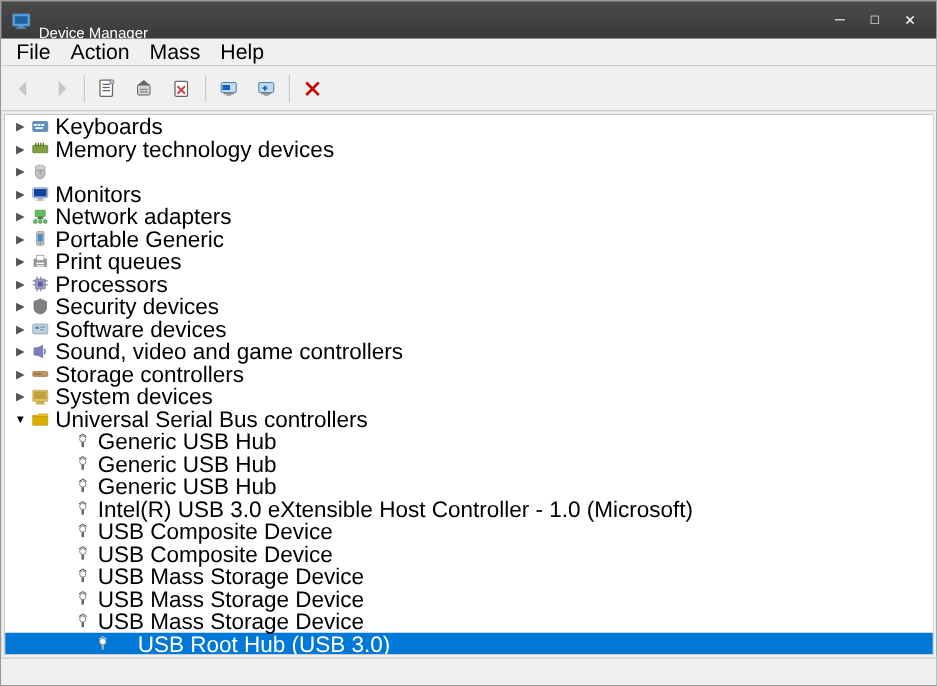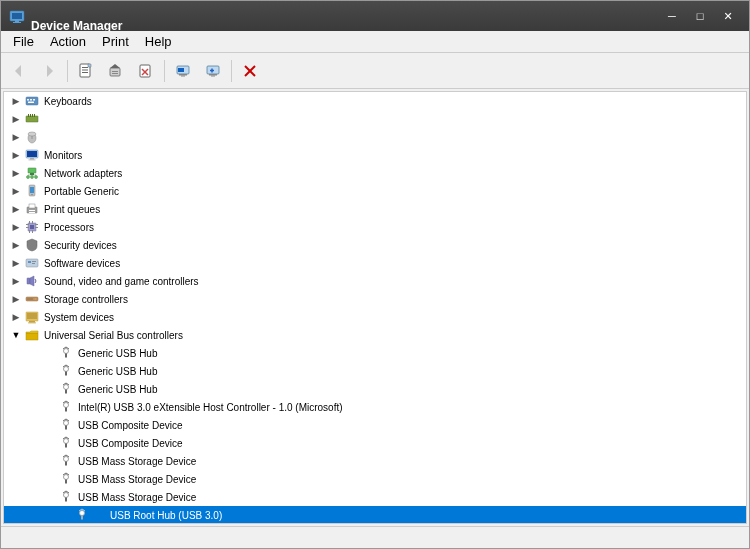--- a/index.html
+++ b/index.html
@@ -29,21 +29,21 @@
       justify-content: space-between;
       user-select: none;
     }
     .title-bar-left {
       display: flex;
       align-items: center;
       gap: 6px;
     }
     .title-bar-title {
       font-size: 12px;
-      font-weight: bold;
+      font-weight: normal;
       margin-top: 20px;
     }
     .title-bar-controls {
       display: flex;
       align-items: center;
       gap: 2px;
     }
     .title-btn {
       width: 26px;
       height: 20px;
@@ -59,21 +59,21 @@
     .menu-bar {
       background: #f0f0f0;
       height: 22px;
       display: flex;
       align-items: center;
       padding: 0 4px;
       border-bottom: 1px solid #ccc;
     }
     .menu-item {
       padding: 2px 8px;
-      font-size: 13px;
+      font-size: 17px;
       cursor: pointer;
       height: 100%;
       display: flex;
       align-items: center;
     }
     .toolbar {
       background: #f0f0f0;
       height: 36px;
       display: flex;
       align-items: center;
@@ -140,21 +140,21 @@
       width: 16px;
       height: 16px;
       margin-right: 4px;
       display: flex;
       align-items: center;
       justify-content: center;
       font-size: 12px;
       flex-shrink: 0;
     }
     .item-text {
-      font-size: 10px;
+      font-size: 18px;
       color: #000;
     }
     .indent-1 { padding-left: 4px; }
     .indent-2 { padding-left: 22px; }
     .status-bar {
       height: 22px;
       background: #f0f0f0;
       border-top: 1px solid #ccc;
       display: flex;
       align-items: center;
@@ -181,21 +181,21 @@
     <div class="title-bar-controls">
       <button class="title-btn">─</button>
       <button class="title-btn">□</button>
       <button class="title-btn close">✕</button>
     </div>
   </div>
 
   <div class="menu-bar">
     <div class="menu-item">File</div>
     <div class="menu-item">Action</div>
-    <div class="menu-item">Print</div>
+    <div class="menu-item">Mass</div>
     <div class="menu-item">Help</div>
   </div>
 
   <div class="toolbar">
 
     <button class="toolbar-btn disabled" title="Back">
       <svg width="16" height="16" viewBox="0 0 16 16">
         <polygon points="10,2 4,8 10,14" fill="#888"></polygon>
       </svg>
     </button>
@@ -287,20 +287,21 @@
         <span class="expand-icon">▶</span>
         <span class="item-icon">
           <svg width="14" height="14" viewBox="0 0 14 14">
               <rect x="1" y="4" width="12" height="6" rx="0.5" fill="#80a040" stroke="#507020" stroke-width="0.5"></rect>
               <rect x="3" y="2" width="1" height="3" fill="#507020"></rect>
               <rect x="5" y="2" width="1" height="3" fill="#507020"></rect>
               <rect x="7" y="2" width="1" height="3" fill="#507020"></rect>
               <rect x="9" y="2" width="1" height="3" fill="#507020"></rect>
             </svg>
         </span>
+        <span class="item-text">Memory technology devices</span>
       </div>
 
       <div class="tree-item indent-1">
         <span class="expand-icon">▶</span>
         <span class="item-icon">
           <svg width="14" height="14" viewBox="0 0 14 14">
               <ellipse cx="7" cy="8" rx="4" ry="5" fill="#c0c0c0" stroke="#888" stroke-width="0.5"></ellipse>
               <line x1="7" y1="4" x2="7" y2="9" stroke="#888" stroke-width="0.8"></line>
               <ellipse cx="7" cy="4" rx="4" ry="2" fill="#d0d0d0" stroke="#888" stroke-width="0.5"></ellipse>
             </svg>

